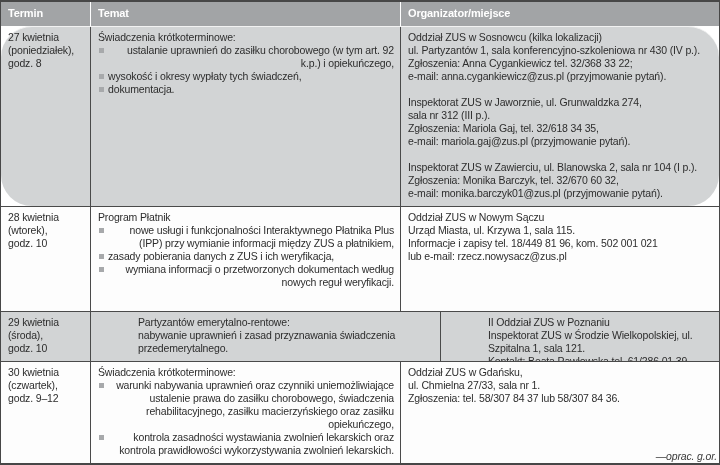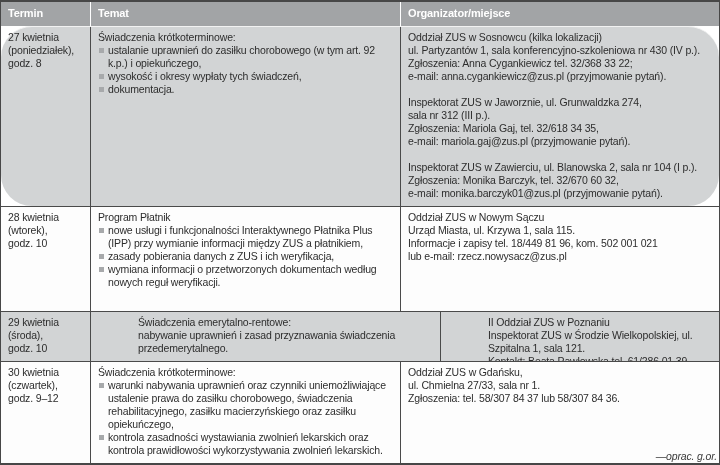--- a/index.html
+++ b/index.html
@@ -48,21 +48,21 @@
   .col-temat  { width:310px; flex:none; }
   .col-org    { flex:1; }
   .cell {
     padding:4px 6px 4px 7px;
     border-right:1px solid #4a4a4a;
   }
   .cell:last-child { border-right:none; }
   .r1 { height:180px; }
   .r2 { height:105px; }
   .r3 { height:50px;gap:40px; }
-  .bullet-line { display:flex; }
+  .bullet-line { display:flex;text-align:right; }
   .sq {
     width:5px; height:5px;
     background:#a7a9ab;
     flex:none;
     margin:4px 4px 0 1px;
   }
   .para + .para { margin-top:13px; }
   .org-rel { position:relative; }
   .credit {
     position:absolute;
@@ -156,21 +156,21 @@
     </div>
   </div>
 
   <div class="body-row stripe r3">
     <div class="cell col-termin">
       <div>29 kwietnia</div>
       <div>(środa),</div>
       <div>godz. 10</div>
     </div>
     <div class="cell col-temat">
-      <div>Świadczenia emerytalno-rentowe:</div>
+      <div>Partyzantów emerytalno-rentowe:</div>
       <div>nabywanie uprawnień i zasad przyznawania świadczenia</div>
       <div>przedemerytalnego.</div>
     </div>
     <div class="cell col-org">
       <div class="para">
         <div>II Oddział ZUS w Poznaniu</div>
         <div>Inspektorat ZUS w Środzie Wielkopolskiej, ul. Szpitalna 1, sala 121.</div>
         <div>Kontakt: Beata Pawłowska tel. 61/286 01 39.</div>
       </div>
     </div>

